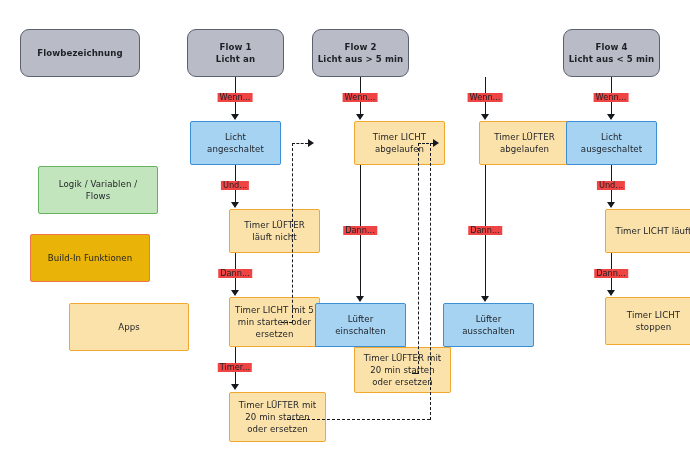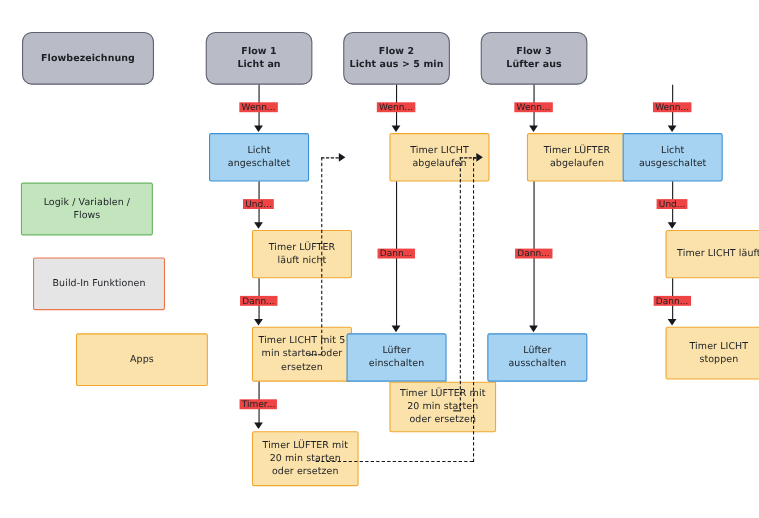--- a/index.html
+++ b/index.html
@@ -41,21 +41,21 @@
     background: #a6d3f2;
     border: 1.4px solid #3b8fd4;
     border-radius: 2px;
   }
   .n-logic {
     background: #c3e5bd;
     border: 1.4px solid #68b45e;
     border-radius: 2px;
   }
   .n-builtin {
-    background: #e5e5e5;
+    background: #eab308;
     border: 1.4px solid #f0744a;
     border-radius: 2px;
   }
   .n-app {
     background: #fbe2ab;
     border: 1.4px solid #f0a830;
     border-radius: 2px;
     margin-left: 39px;
   }
   .n-app.flat-top { border-top-left-radius:0; border-top-right-radius:0; }
@@ -103,21 +103,21 @@
   }
 </style>
 </head>
 <body>
 
 <div id="canvas">
 
   <div class="node n-header" style="left:20px; top:29px; width:120px; height:48px;">
     <span class="txt">Flowbezeichnung</span>
   </div>
-  <div class="node n-logic" style="left:19px; top:166px; width:120px; height:48px;">
+  <div class="node n-logic" style="left:38px; top:166px; width:120px; height:48px;">
     <span class="txt">Logik / Variablen /
 Flows</span>
   </div>
   <div class="node n-builtin" style="left:30px; top:234px; width:120px; height:48px;">
     <span class="txt">Build-In Funktionen</span>
   </div>
   <div class="node n-app" style="left:30px; top:303px; width:120px; height:48px;">
     <span class="txt">Apps</span>
   </div>
 
@@ -186,43 +186,43 @@
     <span class="txt">Lüfter
 einschalten</span>
   </div>
 
   <div class="node n-app flat-top" style="left:315px; top:347px; width:97px; height:46px;">
     <span class="txt">Timer LÜFTER mit
 20 min starten
 oder ersetzen</span>
   </div>
 
-  <div class="node n-header" style="left:437px; top:29px; width:97px; height:48px;">
-    <span class="txt">Flow 3
-Lüfter aus</span>
-  </div>
 
   <div class="vline" style="left:485px; top:77px; height:40px;"></div>
   <div class="arrowhead" style="left:481px; top:114px;"></div>
   <div class="edge-label" style="left:485px; top:93px;">Wenn...</div>
 
   <div class="node n-app" style="left:440px; top:121px; width:91px; height:44px;">
     <span class="txt">Timer LÜFTER
 abgelaufen</span>
   </div>
 
   <div class="vline" style="left:485px; top:165px; height:134px;"></div>
   <div class="arrowhead" style="left:481px; top:296px;"></div>
   <div class="edge-label" style="left:485px; top:226px;">Dann...</div>
 
   <div class="node n-device" style="left:443px; top:303px; width:91px; height:44px;">
     <span class="txt">Lüfter
 ausschalten</span>
   </div>
 
+  <div class="node n-header" style="left:563px; top:29px; width:97px; height:48px;">
+    <span class="txt">Flow 4
+Licht aus &lt; 5 min</span>
+  </div>
 
   <div class="vline" style="left:611px; top:77px; height:40px;"></div>
   <div class="arrowhead" style="left:607px; top:114px;"></div>
   <div class="edge-label" style="left:611px; top:93px;">Wenn...</div>
 
   <div class="node n-device" style="left:566px; top:121px; width:91px; height:44px;">
     <span class="txt">Licht
 ausgeschaltet</span>
   </div>
 

